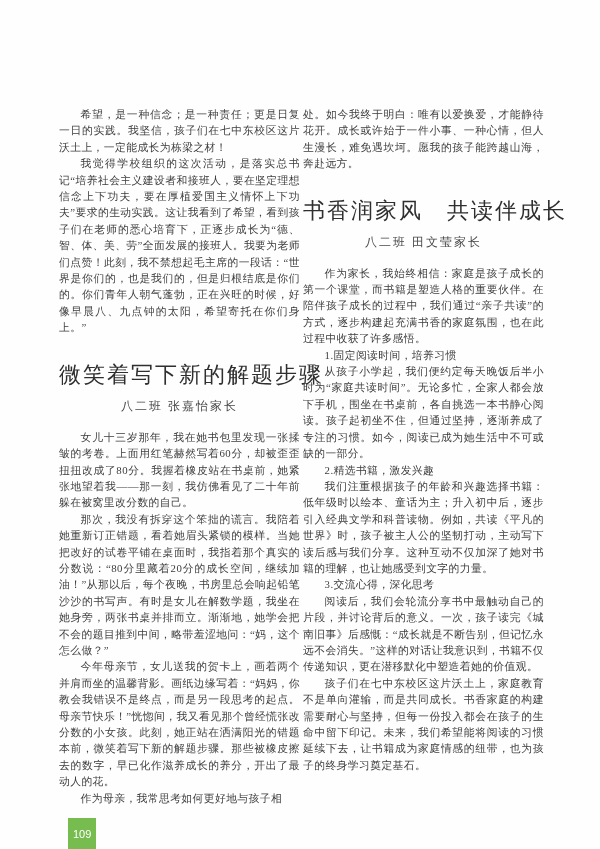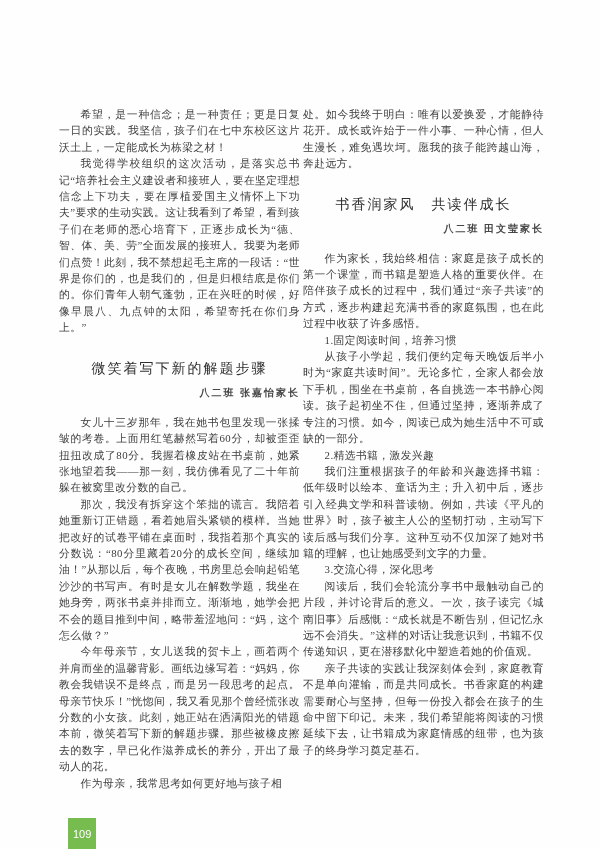--- a/index.html
+++ b/index.html
@@ -41,26 +41,26 @@
   
   .col{position:absolute;top:106px;width:241px;}
   .col-left{left:59px;}
   .col-right{left:303px;}
   .para{
     font-size:10.8px;line-height:16.4px;text-align:justify;
     text-indent:2em;color:var(--ink);letter-spacing:0.4px;
   }
   .para.no-indent{text-indent:0;}
   .article-title{
-    text-align:center;font-size:14px;font-weight:normal;color:#2F2F2F;
+    text-align:center;font-size:22px;font-weight:normal;color:#2F2F2F;
     letter-spacing:2px;margin-top:24px;margin-bottom:8px;white-space:nowrap;
   }
   .article-author{
-    text-align:right;font-size:10px;color:#474747;
-    letter-spacing:2px;margin-bottom:14px;font-weight:bold;
+    text-align:center;font-size:12px;color:#474747;
+    letter-spacing:2px;margin-bottom:14px;
   }
 
   
   .page-number{
     position:absolute;left:68px;top:818px;
     background:var(--pagenum-green);color:#ffffff;
     font-size:11px;line-height:15px;padding:9px 5px;
     font-family:"Liberation Sans","DejaVu Sans",sans-serif;
   }
 </style>
@@ -91,20 +91,20 @@
       <h2 class="article-title">书香润家风　共读伴成长</h2>
       <div class="article-author">八二班  田文莹家长</div>
       <div>
           <p class="para">作为家长，我始终相信：家庭是孩子成长的第一个课堂，而书籍是塑造人格的重要伙伴。在陪伴孩子成长的过程中，我们通过“亲子共读”的方式，逐步构建起充满书香的家庭氛围，也在此过程中收获了许多感悟。</p>
           <p class="para">1.固定阅读时间，培养习惯</p>
           <p class="para">从孩子小学起，我们便约定每天晚饭后半小时为“家庭共读时间”。无论多忙，全家人都会放下手机，围坐在书桌前，各自挑选一本书静心阅读。孩子起初坐不住，但通过坚持，逐渐养成了专注的习惯。如今，阅读已成为她生活中不可或缺的一部分。</p>
           <p class="para">2.精选书籍，激发兴趣</p>
           <p class="para">我们注重根据孩子的年龄和兴趣选择书籍：低年级时以绘本、童话为主；升入初中后，逐步引入经典文学和科普读物。例如，共读《平凡的世界》时，孩子被主人公的坚韧打动，主动写下读后感与我们分享。这种互动不仅加深了她对书籍的理解，也让她感受到文字的力量。</p>
           <p class="para">3.交流心得，深化思考</p>
           <p class="para">阅读后，我们会轮流分享书中最触动自己的片段，并讨论背后的意义。一次，孩子读完《城南旧事》后感慨：“成长就是不断告别，但记忆永远不会消失。”这样的对话让我意识到，书籍不仅传递知识，更在潜移默化中塑造着她的价值观。</p>
-          <p class="para">亲子共读的实践让我深刻体会到，家庭教育不是单向灌输，而是共同成长。书香家庭的构建需要耐心与坚持，但每一份投入都会在孩子的生命中留下印记。未来，我们希望能将阅读的习惯延续下去，让书籍成为家庭情感的纽带，也为孩子的终身学习奠定基石。</p>
+          <p class="para">孩子们在七中东校区这片沃土上，家庭教育不是单向灌输，而是共同成长。书香家庭的构建需要耐心与坚持，但每一份投入都会在孩子的生命中留下印记。未来，我们希望能将阅读的习惯延续下去，让书籍成为家庭情感的纽带，也为孩子的终身学习奠定基石。</p>
         </div>
     </section>
   </main>
 
   <div class="page-number">109</div>
 
 </div>
 
 </body></html>

